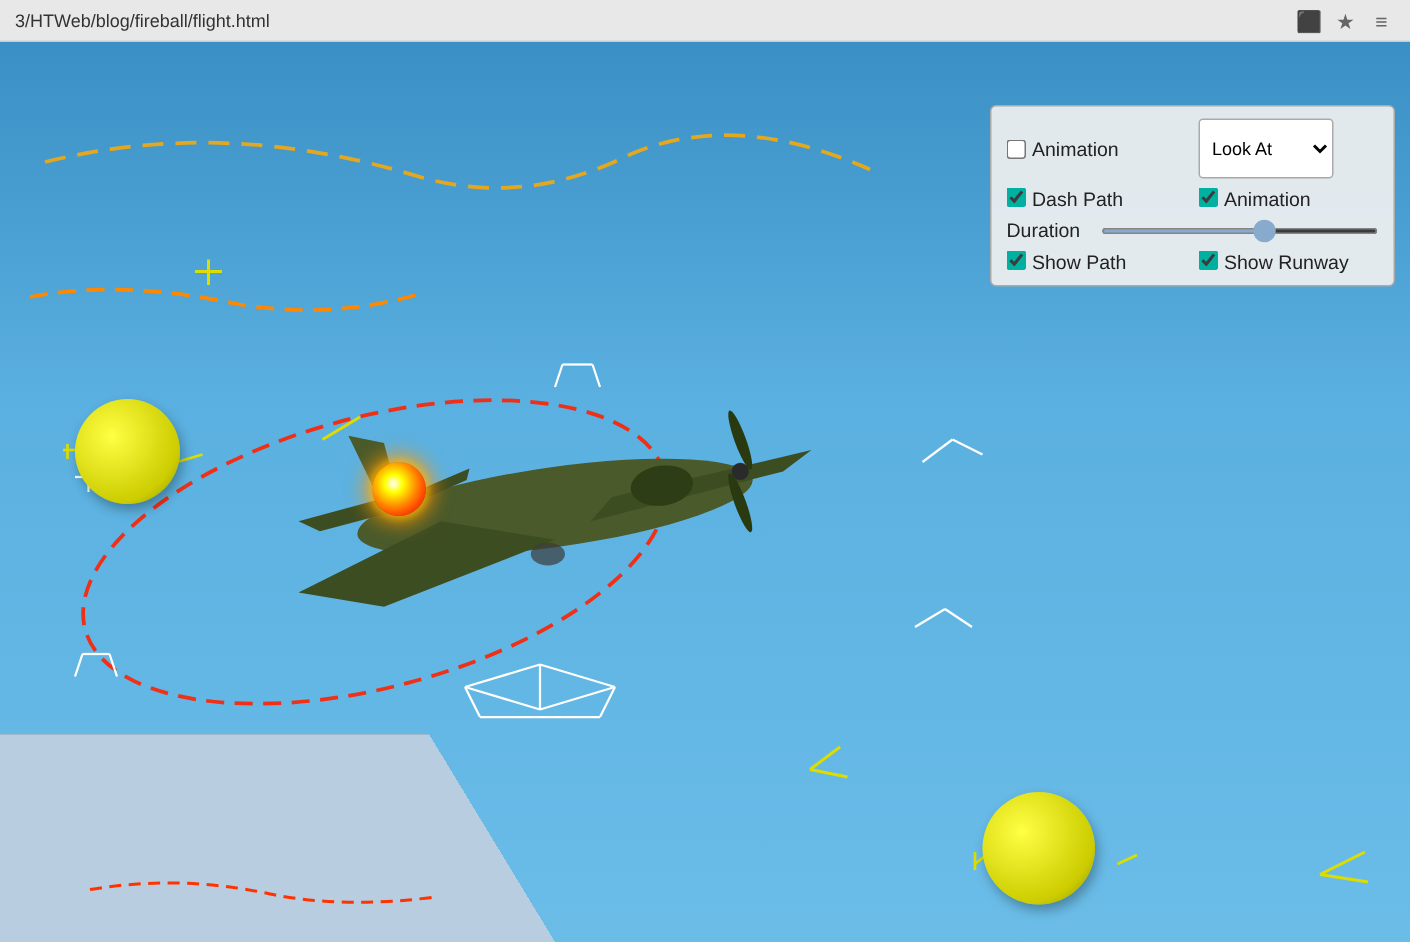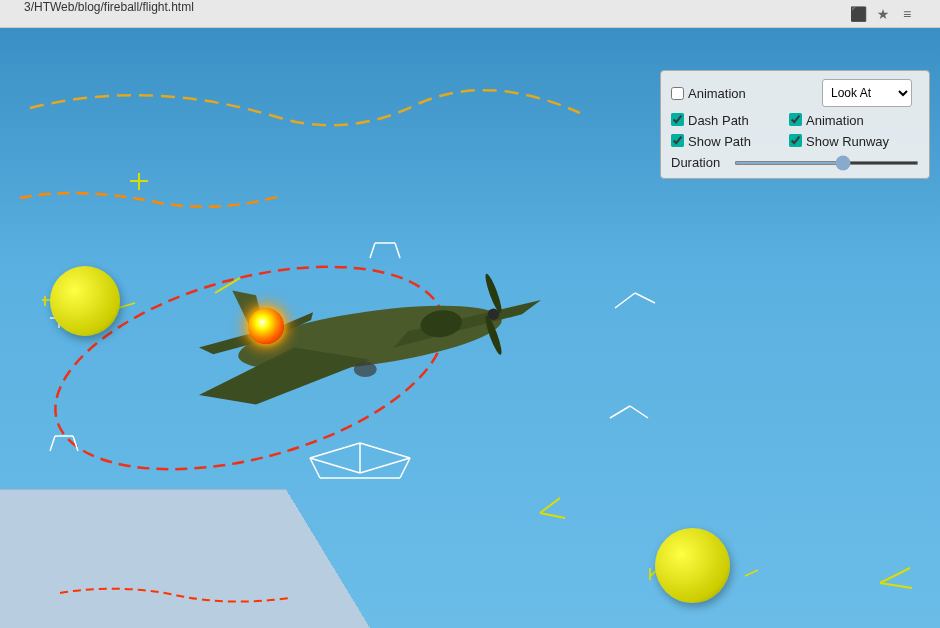--- a/index.html
+++ b/index.html
@@ -4,21 +4,22 @@
   <style>
     * { margin: 0; padding: 0; box-sizing: border-box; }
     body { width: 940px; height: 628px; overflow: hidden; font-family: Arial, sans-serif; font-size: 13px; }
 
     
     #browser-bar {
       height: 28px;
       background: #e8e8e8;
       border-bottom: 1px solid #ccc;
       display: flex;
-      padding: 0 24px;
+      align-items: center;
+      padding: 0 10px;
       gap: 8px;
     }
     #browser-icons {
       display: flex;
       gap: 6px;
       align-items: center;
     }
     .browser-icon {
       width: 18px;
       height: 18px;
@@ -67,46 +68,45 @@
       border: 1px solid #aaa;
       border-radius: 4px;
       padding: 8px 10px;
       width: 270px;
       z-index: 100;
     }
     .panel-row {
       display: flex;
       align-items: center;
       margin-bottom: 6px;
-      gap: 8px;
+      gap: 18px;
     }
     .panel-row:last-child { margin-bottom: 0; }
     .checkbox-item {
       display: flex;
       gap: 4px;
       min-width: 110px;
     }
     .checkbox-item input[type="checkbox"] {
       width: 13px;
       height: 13px;
       accent-color: #00b0a0;
     }
     .checkbox-label {
       font-size: 13px;
       color: #222;
     }
     .dropdown-select {
-      height: 28px;
+      height: 40px;
       font-size: 12px;
       border: 1px solid #aaa;
       border-radius: 3px;
       background: white;
       padding: 0 4px;
       min-width: 90px;
-      margin-left: 33px;
     }
     .duration-row {
       display: flex;
       align-items: center;
       gap: 8px;
     }
     .duration-label {
       font-size: 13px;
       color: #222;
       min-width: 55px;
@@ -341,30 +341,30 @@
       <div class="checkbox-item">
         <input type="checkbox" id="cb-dash" checked="" style="">
         <label class="checkbox-label" for="cb-dash">Dash Path</label>
       </div>
       <div class="checkbox-item">
         <input type="checkbox" id="cb-wireframe" checked="" style="">
         <label class="checkbox-label" for="cb-wireframe">Animation</label>
       </div>
     </div>
 
+    <div class="panel-row duration-row">
+      <span class="duration-label">Duration</span>
+      <input type="range" class="duration-slider" min="0" max="100" value="60" style="">
+    </div>
+
     <div class="panel-row">
       <div class="checkbox-item">
         <input type="checkbox" id="cb-showpath" checked="" style="">
         <label class="checkbox-label" for="cb-showpath">Show Path</label>
       </div>
       <div class="checkbox-item">
         <input type="checkbox" id="cb-runway" checked="" style="">
         <label class="checkbox-label" for="cb-runway">Show Runway</label>
       </div>
     </div>
-
-    <div class="panel-row duration-row">
-      <span class="duration-label">Duration</span>
-      <input type="range" class="duration-slider" min="0" max="100" value="60" style="">
-    </div>
   </div>
 
 </div>
 
 </body></html>

